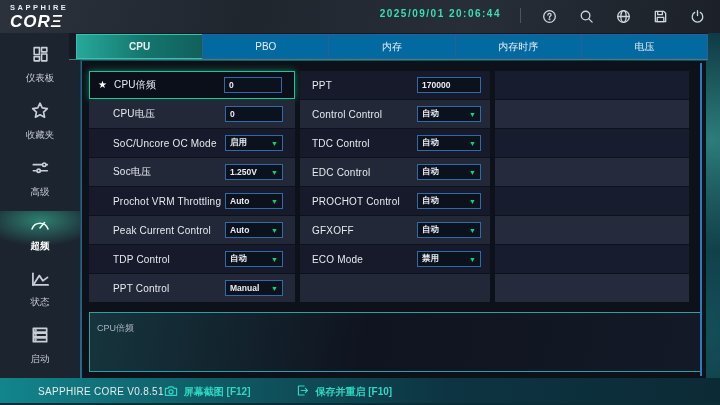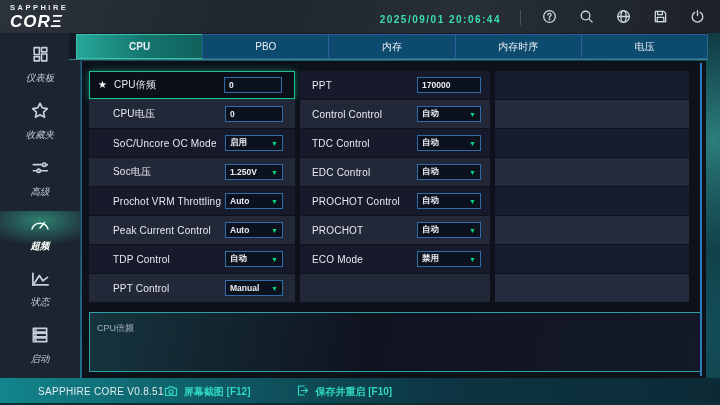--- a/index.html
+++ b/index.html
@@ -10,39 +10,39 @@
       radial-gradient(260px 200px at 40px 400px, #18858c 0%, rgba(16,70,80,0) 70%),
       radial-gradient(300px 220px at 690px 330px, #145059 0%, rgba(10,40,48,0) 75%),
       linear-gradient(115deg,#123e46 0%,#1d6066 35%,#0f3d46 70%,#0b2e38 100%);}
   
   .topbar{position:absolute;left:0;top:0;width:720px;height:33px;
     background:linear-gradient(100deg,#2b323c 0%,#20262e 35%,#272e37 65%,#1c2129 100%);
     display:flex;align-items:center;justify-content:space-between;padding:0 14px 0 10px;}
   .logo{display:flex;flex-direction:column;line-height:1;margin-top:1px;}
   .logo-top{color:#e9edf2;font-size:7.5px;font-weight:700;letter-spacing:2.5px;}
   .logo-main{color:#ffffff;font-size:17px;font-weight:800;font-style:italic;letter-spacing:1px;margin-top:1px;}
-  .topbar-right{display:flex;align-items:flex-end;gap:13px;}
+  .topbar-right{display:flex;align-items:flex-start;gap:13px;}
   .timestamp{color:#3adfb2;font-size:10px;font-weight:700;letter-spacing:1.5px;margin-right:6px;}
   .tb-divider{width:1px;height:15px;background:#4a5560;}
   .tb-icon{width:17px;height:17px;display:flex;align-items:center;justify-content:center;margin-left:7px;cursor:pointer;}
   .tb-icon svg{stroke:#cdd5dd;fill:none;stroke-width:1.4;stroke-linecap:round;stroke-linejoin:round;}
   
   .sidebar{position:absolute;left:0;top:33px;width:80px;height:345px;background:#1c2430;
-    display:flex;flex-direction:column;justify-content:space-around;padding:4px 0;font-style:italic;}
+    display:flex;flex-direction:column;justify-content:space-around;padding:4px 0;}
   .nav-item{display:flex;flex-direction:column;align-items:center;gap:4px;padding:5px 0;cursor:pointer;position:relative;}
   .nav-item svg{stroke:#c8cfd8;fill:none;stroke-width:1.5;stroke-linecap:round;stroke-linejoin:round;}
   .nav-label{color:#c6ccd4;font-size:9.5px;}
   .nav-item.active{background:radial-gradient(80px 34px at 50% 20%,#2e7f70 0%,rgba(28,56,60,0) 75%);}
   .nav-item.active .nav-label{color:#ffffff;font-weight:700;}
   .nav-item.active svg{stroke:#eafff8;}
   
   .tabstrip{position:absolute;left:69px;top:33px;width:639px;height:27px;background:#141925;
     border-bottom:1px solid rgba(72,190,185,.65);display:flex;padding-left:7px;}
   .tab{flex:1;display:flex;align-items:center;justify-content:center;color:#e8ecf2;font-size:10px;
-    background:#0c4a6e;border:1px solid #2b5d96;border-right:none;cursor:pointer;margin:1px 0 0 0;}
+    background:#0369a1;border:1px solid #2b5d96;border-right:none;cursor:pointer;margin:1px 0 0 0;}
   .tab:last-child{border-right:1px solid #2b5d96;}
   .tab.active{background:linear-gradient(90deg,#27a899 0%,#14756d 55%,#11605c 100%);
     border-color:#35c2ae;font-weight:700;}
   
   .content{position:absolute;left:81px;top:61px;width:625px;height:317px;background:#0d1119;
     border-left:1px solid #2a5f97;}
   .scrollbar{position:absolute;right:4px;top:2px;bottom:2px;width:2px;background:#2f7ab8;}
   .rows{position:absolute;left:7px;top:10px;width:600px;display:grid;
     grid-template-columns:206px 190px 1fr;gap:1px 5px;}
   .cell{height:28px;display:flex;align-items:center;justify-content:space-between;position:relative;}
@@ -278,21 +278,21 @@
 
       <div class="cell c1 even">
 
         <span class="cl">Peak Current Control</span>
         <span class="ctl select">
             <span class="cv">Auto</span>
             <span class="ca">▼</span>
           </span>
       </div>
       <div class="cell c2 even">
-        <span class="cl">PROCHOT</span>
+        <span class="cl">GFXOFF</span>
         <span class="ctl select">
             <span class="cv">自动</span>
             <span class="ca">▼</span>
           </span>
       </div>
       <div class="cell c3 even"></div>
 
       <div class="cell c1 odd">
 
         <span class="cl">TDP Control</span>

